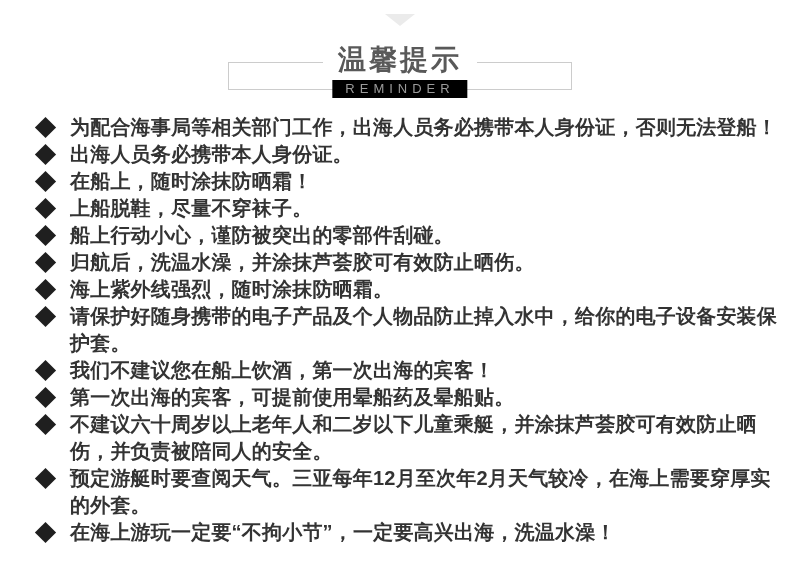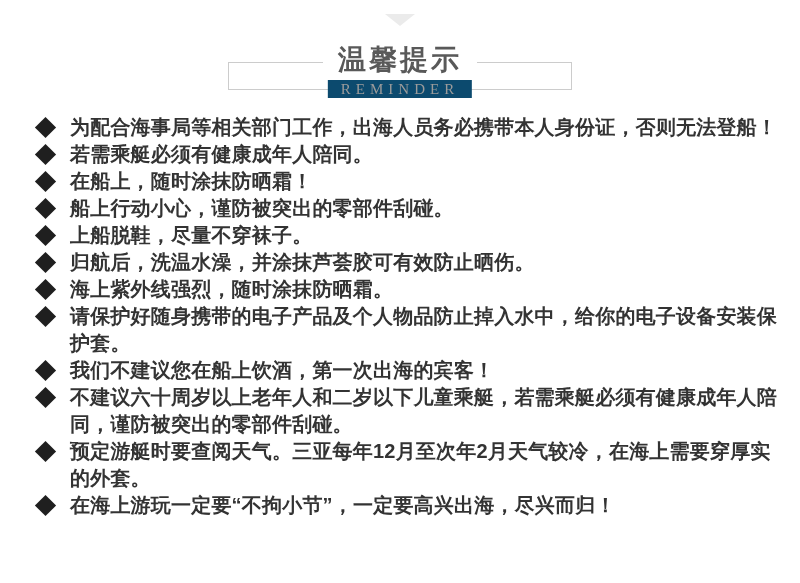--- a/index.html
+++ b/index.html
@@ -42,28 +42,27 @@
     font-weight: bold;
     letter-spacing: 3px;
     color: #595959;
     white-space: nowrap;
   }
   .subtitle {
     position: absolute;
     bottom: -9px;
     left: 50%;
     transform: translateX(-50%);
-    background: #0c4a6e;
+    background: #000000;
     padding: 0 13px;
-    font-size: 15px;
+    font-size: 13px;
     line-height: 18px;
     letter-spacing: 5px;
     color: #9b9b9b;
     white-space: nowrap;
-    font-family: Liberation Serif, serif;
   }
 
   
   .tips {
     list-style: none;
     margin: 24px 0 0 38px;
     padding: 0;
     width: 740px;
   }
   .tip {
@@ -98,36 +97,36 @@
   </div>
 
   <ul class="tips">
   <li class="tip">
     <span class="bullet"></span>
     <span class="tip-text">为配合海事局等相关部门工作，出海人员务必携带本人身份证，否则无法登船！</span>
   </li>
 
   <li class="tip">
     <span class="bullet"></span>
-    <span class="tip-text">若需乘艇必须有健康成年人陪同。</span>
+    <span class="tip-text">出海人员务必携带本人身份证。</span>
   </li>
 
   <li class="tip">
     <span class="bullet"></span>
     <span class="tip-text">在船上，随时涂抹防晒霜！</span>
   </li>
 
   <li class="tip">
     <span class="bullet"></span>
-    <span class="tip-text">船上行动小心，谨防被突出的零部件刮碰。</span>
+    <span class="tip-text">上船脱鞋，尽量不穿袜子。</span>
   </li>
 
   <li class="tip">
     <span class="bullet"></span>
-    <span class="tip-text">上船脱鞋，尽量不穿袜子。</span>
+    <span class="tip-text">船上行动小心，谨防被突出的零部件刮碰。</span>
   </li>
 
   <li class="tip">
     <span class="bullet"></span>
     <span class="tip-text">归航后，洗温水澡，并涂抹芦荟胶可有效防止晒伤。</span>
   </li>
 
   <li class="tip">
     <span class="bullet"></span>
     <span class="tip-text">海上紫外线强烈，随时涂抹防晒霜。</span>
@@ -136,29 +135,33 @@
   <li class="tip">
     <span class="bullet"></span>
     <span class="tip-text">请保护好随身携带的电子产品及个人物品防止掉入水中，给你的电子设备安装保护套。</span>
   </li>
 
   <li class="tip">
     <span class="bullet"></span>
     <span class="tip-text">我们不建议您在船上饮酒，第一次出海的宾客！</span>
   </li>
 
+  <li class="tip">
+    <span class="bullet"></span>
+    <span class="tip-text">第一次出海的宾客，可提前使用晕船药及晕船贴。</span>
+  </li>
 
   <li class="tip">
     <span class="bullet"></span>
-    <span class="tip-text">不建议六十周岁以上老年人和二岁以下儿童乘艇，若需乘艇必须有健康成年人陪同，谨防被突出的零部件刮碰。</span>
+    <span class="tip-text">不建议六十周岁以上老年人和二岁以下儿童乘艇，并涂抹芦荟胶可有效防止晒伤，并负责被陪同人的安全。</span>
   </li>
 
   <li class="tip">
     <span class="bullet"></span>
     <span class="tip-text">预定游艇时要查阅天气。三亚每年12月至次年2月天气较冷，在海上需要穿厚实的外套。</span>
   </li>
 
   <li class="tip">
     <span class="bullet"></span>
-    <span class="tip-text">在海上游玩一定要“不拘小节”，一定要高兴出海，尽兴而归！</span>
+    <span class="tip-text">在海上游玩一定要“不拘小节”，一定要高兴出海，洗温水澡！</span>
   </li>
 </ul>
 </div>
 
 </body></html>

